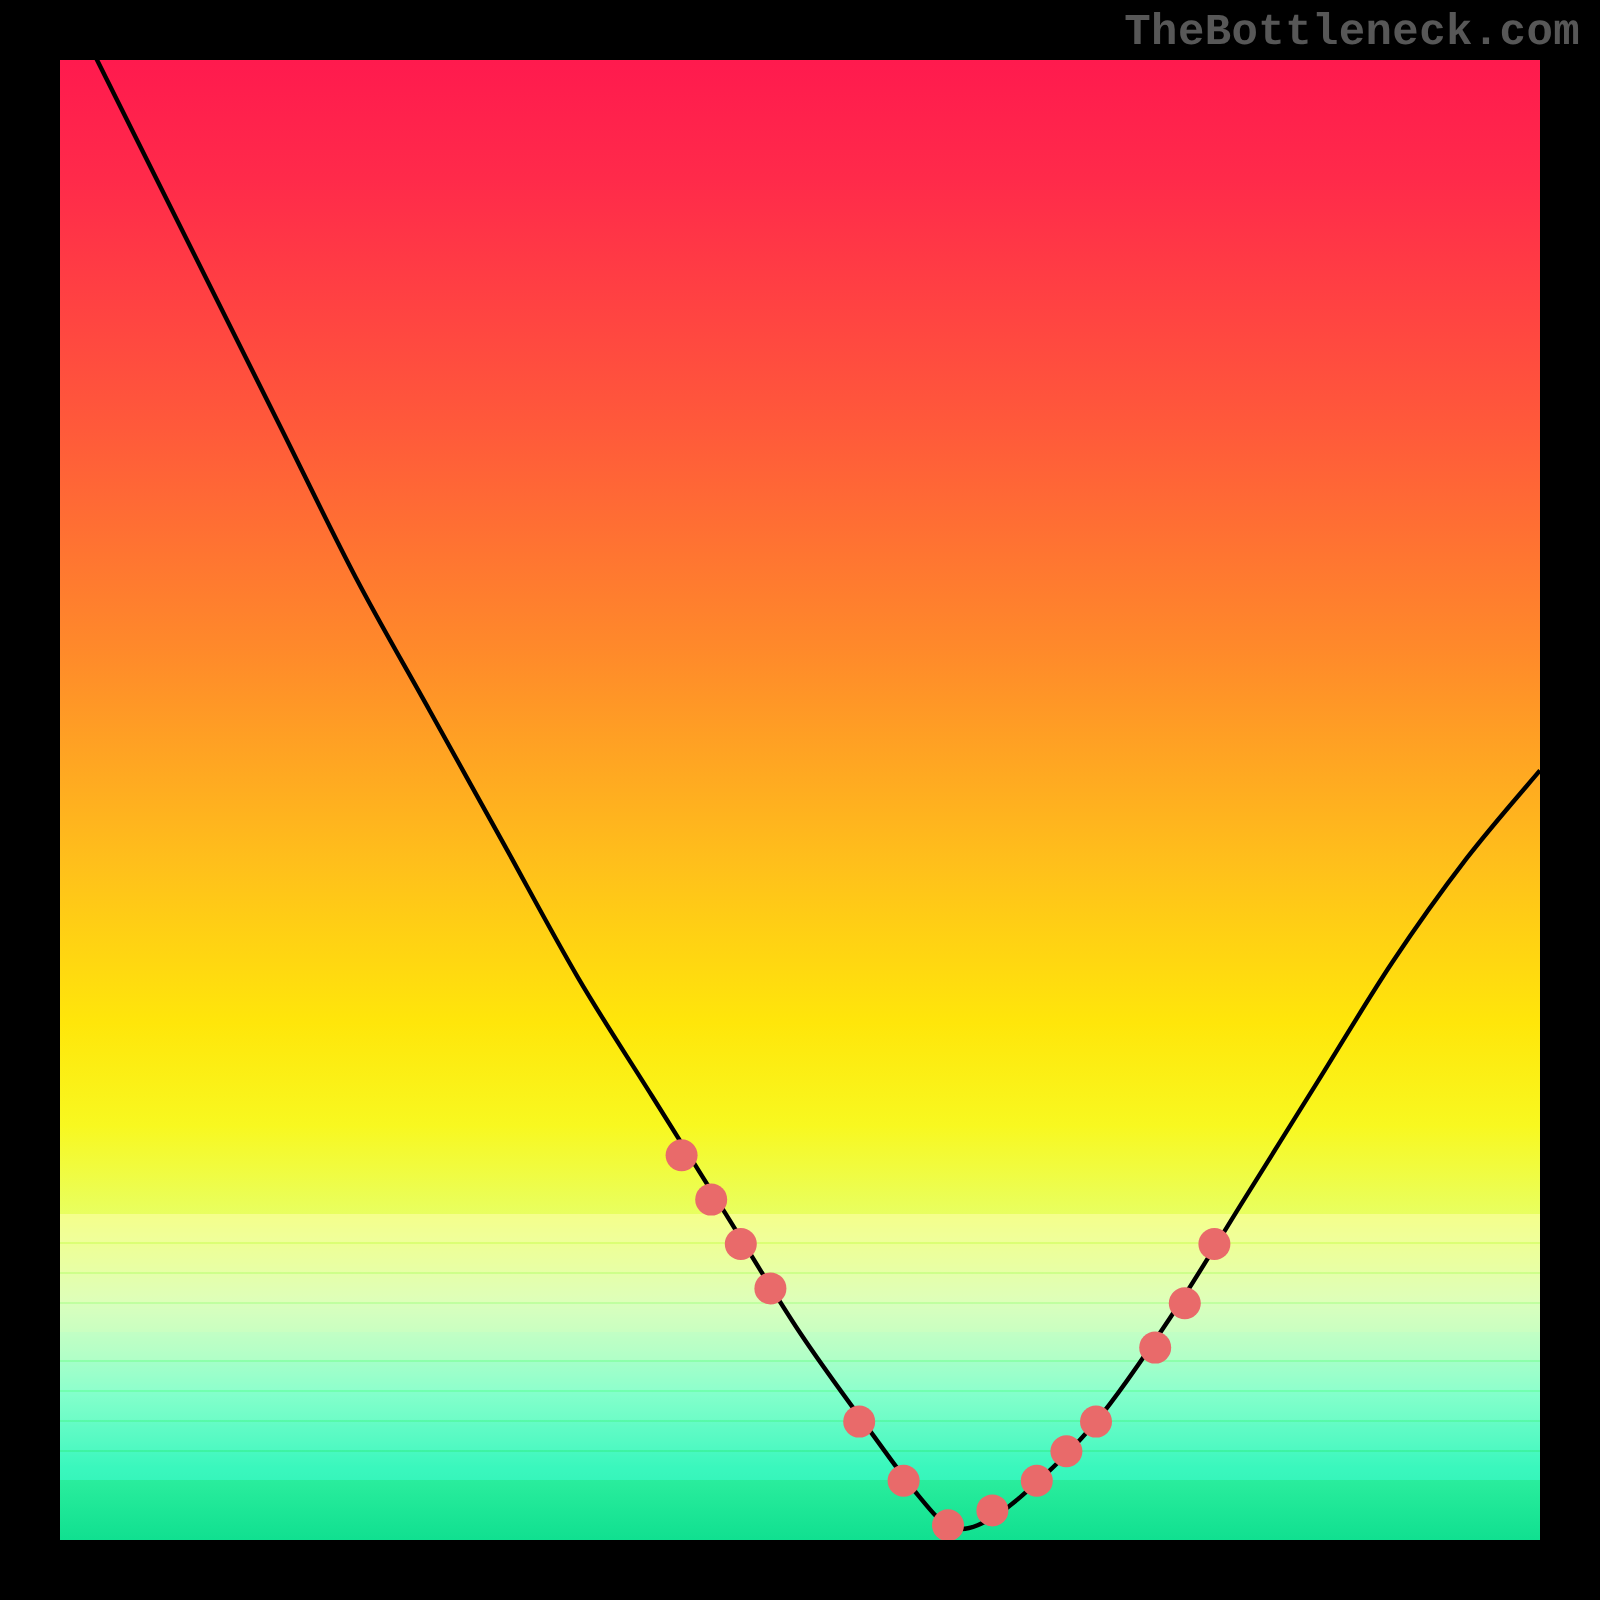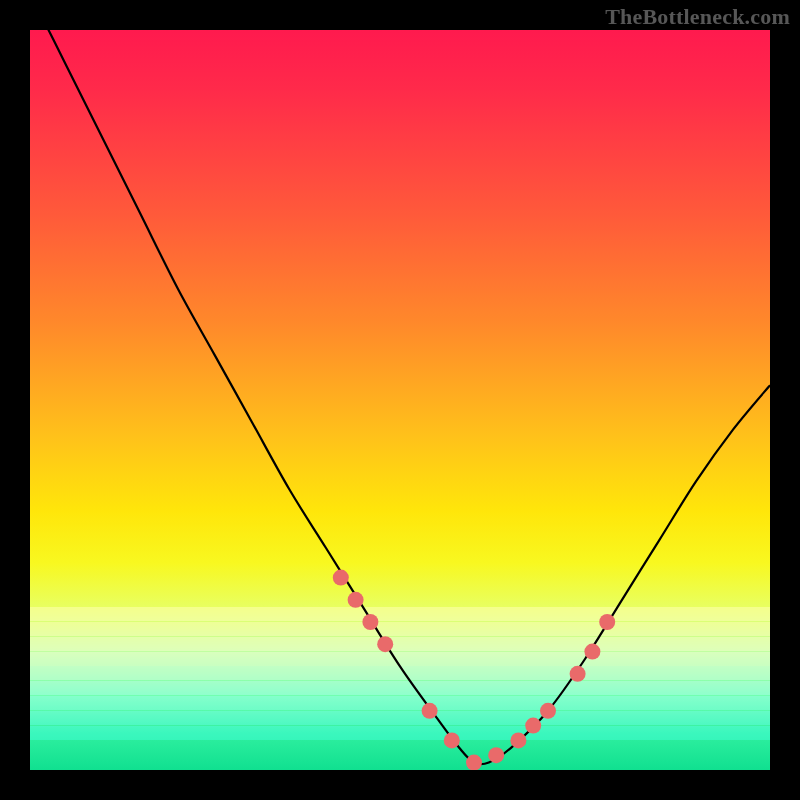--- a/index.html
+++ b/index.html
@@ -7,21 +7,21 @@
   .frame {
     position: relative;
     width: 800px;
     height: 800px;
     background: #000;
   }
   .watermark {
     position: absolute;
     top: 4px;
     right: 10px;
-    font-family: Liberation Serif, serif;
+    font-family: Liberation Mono, monospace;
     font-size: 22px;
     font-weight: 600;
     color: #575757;
     letter-spacing: 0.2px;
     z-index: 5;
   }
   .plot {
     position: absolute;
     left: 30px;
     top: 30px;

